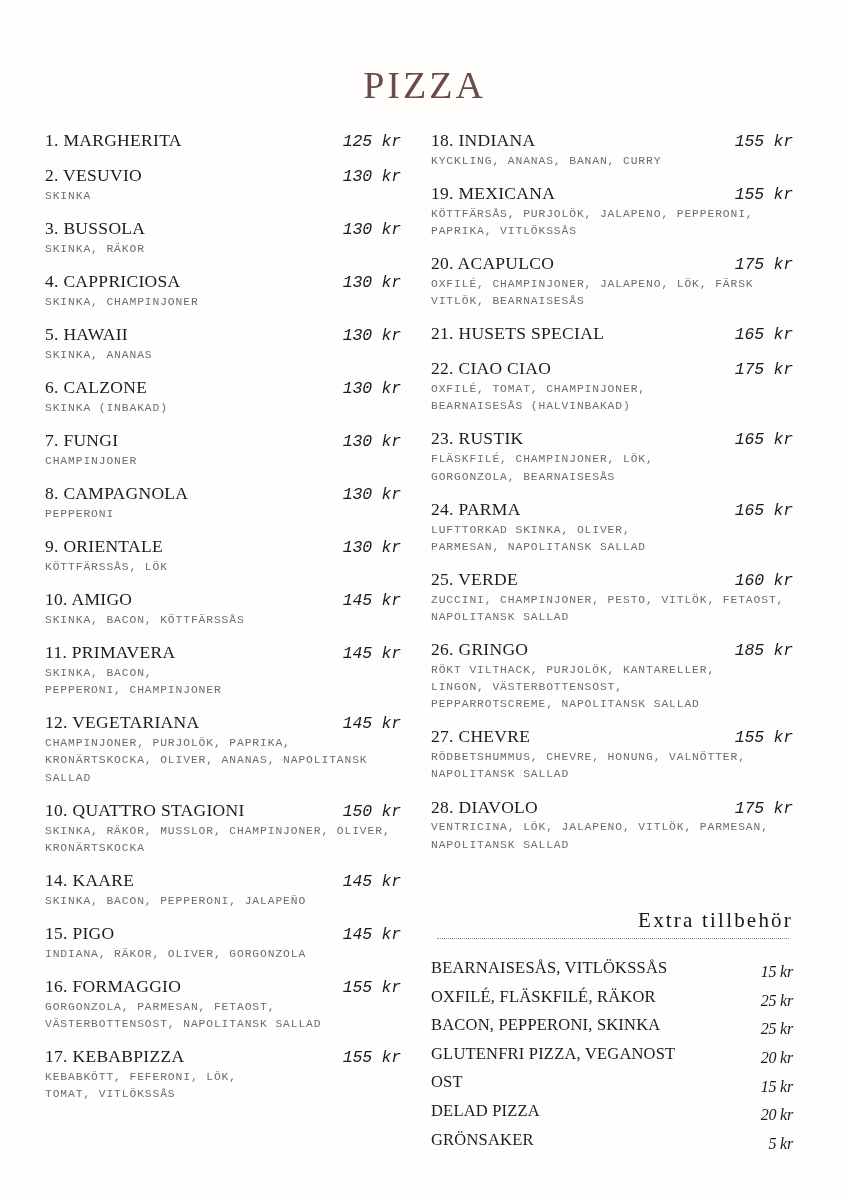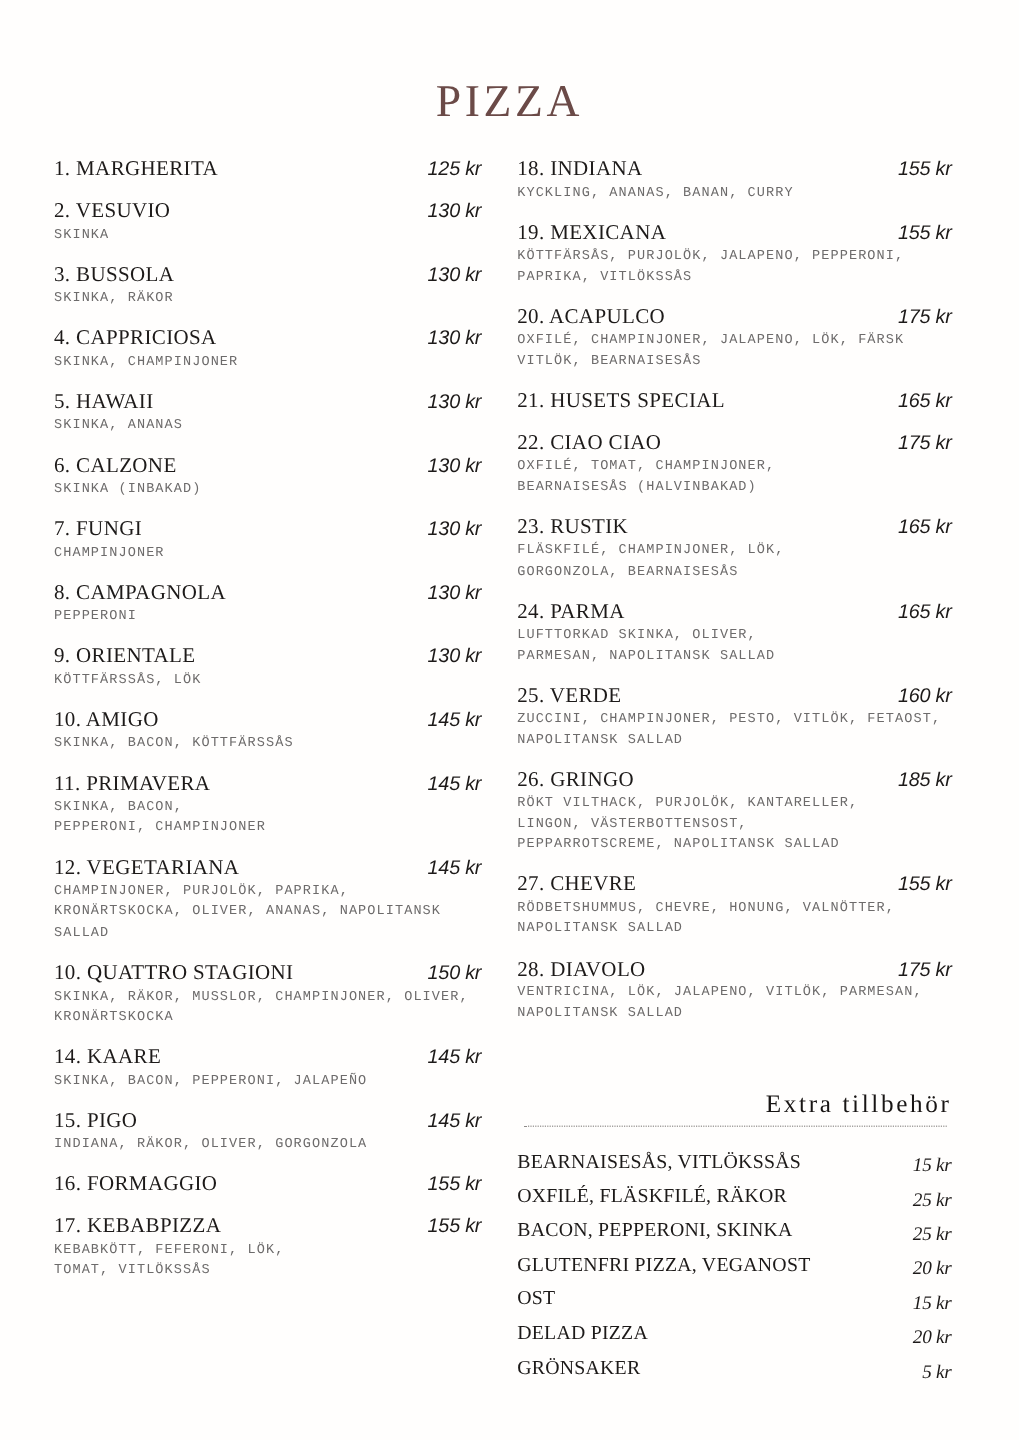--- a/index.html
+++ b/index.html
@@ -60,21 +60,21 @@
   }
   .item-name {
     font-family: "Liberation Serif", serif;
     font-size: 17.5px;
     color: #1d1a19;
     letter-spacing: 0.3px;
     line-height: 1.25;
     padding-right: 8px;
   }
   .item-price {
-    font-family: Liberation Sans, sans-serif;
+    font-family: Liberation Mono, monospace;
     font-style: italic;
     font-size: 16.5px;
     color: #1d1a19;
     letter-spacing: -0.2px;
     flex: none;
   }
   .item-ing {
     font-family: "Liberation Mono", monospace;
     font-size: 11.3px;
     color: #6d6b6b;
@@ -242,20 +242,22 @@
           <span class="item-name">15. PIGO</span>
           <span class="item-price">145 kr</span>
         </div>
         <div class="item-ing">INDIANA, RÄKOR, OLIVER, GORGONZOLA</div>
       </div>
       <div class="item">
         <div class="item-head">
           <span class="item-name">16. FORMAGGIO</span>
           <span class="item-price">155 kr</span>
         </div>
+        <div class="item-ing">GORGONZOLA, PARMESAN, FETAOST,
+VÄSTERBOTTENSOST, NAPOLITANSK SALLAD</div>
       </div>
       <div class="item">
         <div class="item-head">
           <span class="item-name">17. KEBABPIZZA</span>
           <span class="item-price">155 kr</span>
         </div>
         <div class="item-ing">KEBABKÖTT, FEFERONI, LÖK,
 TOMAT, VITLÖKSSÅS</div>
       </div>
     </div>

